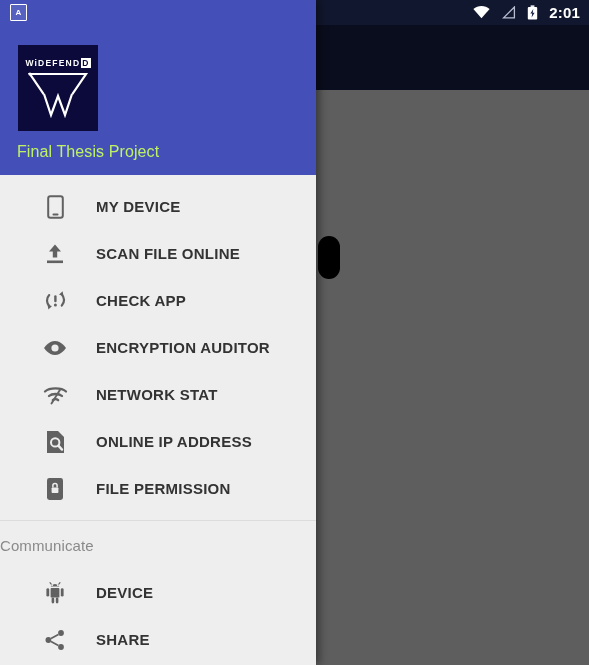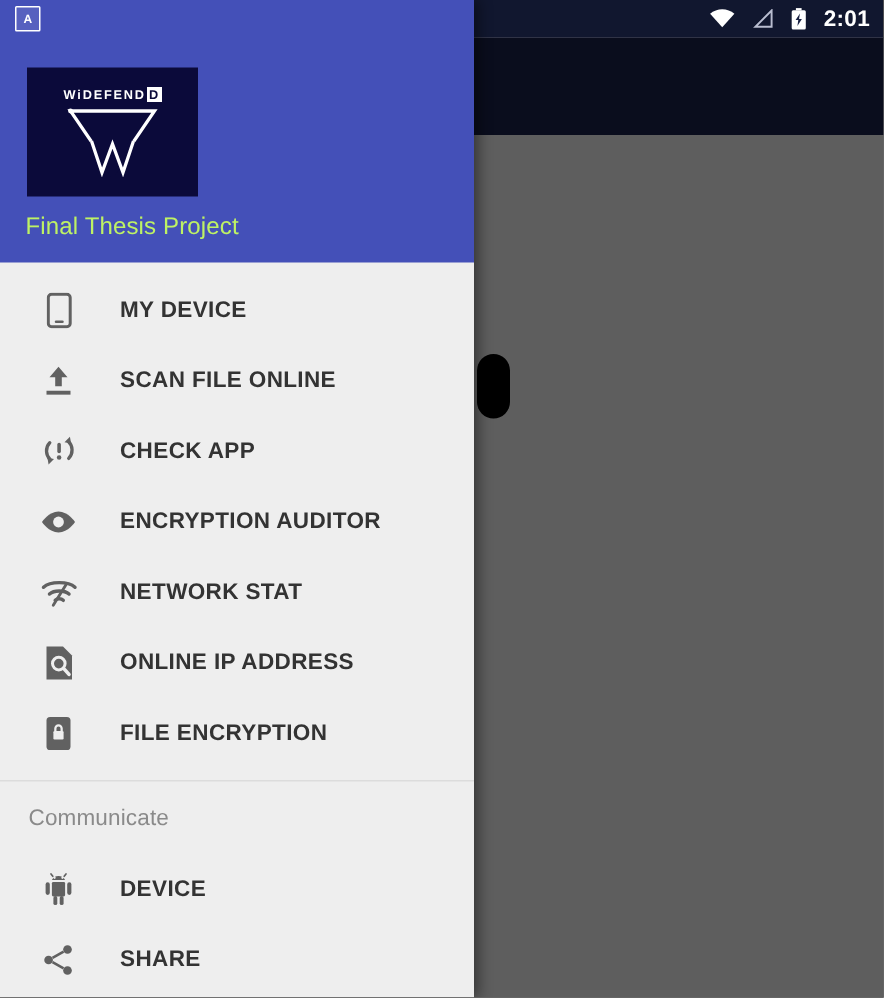--- a/index.html
+++ b/index.html
@@ -120,21 +120,21 @@
   }
   #drawer-header {
     position: relative;
     width: 316px;
     height: 175px;
     background: #4450b8;
   }
   #drawer-logo {
     position: absolute;
     left: 18px; top: 45px;
-    width: 114px; height: 86px;
+    width: 80px; height: 86px;
     background: #0b0a3a;
     display: flex;
     flex-direction: column;
     align-items: center;
     justify-content: center;
   }
   #logo-word {
     display: flex;
     align-items: center;
     font-size: 8.5px;
@@ -160,21 +160,21 @@
   }
 
   #drawer-list {
     position: relative;
     padding-top: 8px;
   }
   .nav-item {
     display: flex;
     align-items: center;
     height: 47px;
-    padding-left: 26px;
+    padding-left: 42px;
     cursor: pointer;
   }
   .nav-icon {
     width: 26px;
     height: 26px;
     flex: 0 0 26px;
     display: flex;
     align-items: center;
     justify-content: center;
     color: #616161;
@@ -188,21 +188,20 @@
   }
   #nav-divider {
     height: 1px;
     background: #dcdcdc;
     margin: 8px 0 0 0;
   }
   #subheader {
     height: 48px;
     display: flex;
     align-items: center;
-    padding-left: 19px;
     font-size: 15px;
     color: #8a8a8a;
     letter-spacing: 0.1px;
   }
 </style>
 </head>
 <body>
 
 <div id="screen">
 
@@ -310,21 +309,21 @@
       </div>
 
       <div class="nav-item">
         <span class="nav-icon">
           <svg width="18" height="24" viewBox="0 0 18 24">
             <rect x="1" y="1" width="16" height="22" rx="2.4" fill="#616161"></rect>
             <rect x="5.6" y="10.4" width="6.8" height="5.6" rx="0.8" fill="#eeeeee"></rect>
             <path d="M6.9 10.4 L6.9 8.6 A2.1 2.1 0 0 1 11.1 8.6 L11.1 10.4" fill="none" stroke="#eeeeee" stroke-width="1.5"></path>
           </svg>
         </span>
-        <span class="nav-label">FILE ENCRYPTION</span>
+        <span class="nav-label">FILE PERMISSION</span>
       </div>
 
       <div id="nav-divider"></div>
 
       <div id="subheader">Communicate</div>
 
       <div class="nav-item">
         <span class="nav-icon">
           <svg width="22" height="22" viewBox="0 0 22 22">
             <path d="M6.6 4.6 A5 5 0 0 1 15.4 4.6 Z" fill="#616161"></path>

